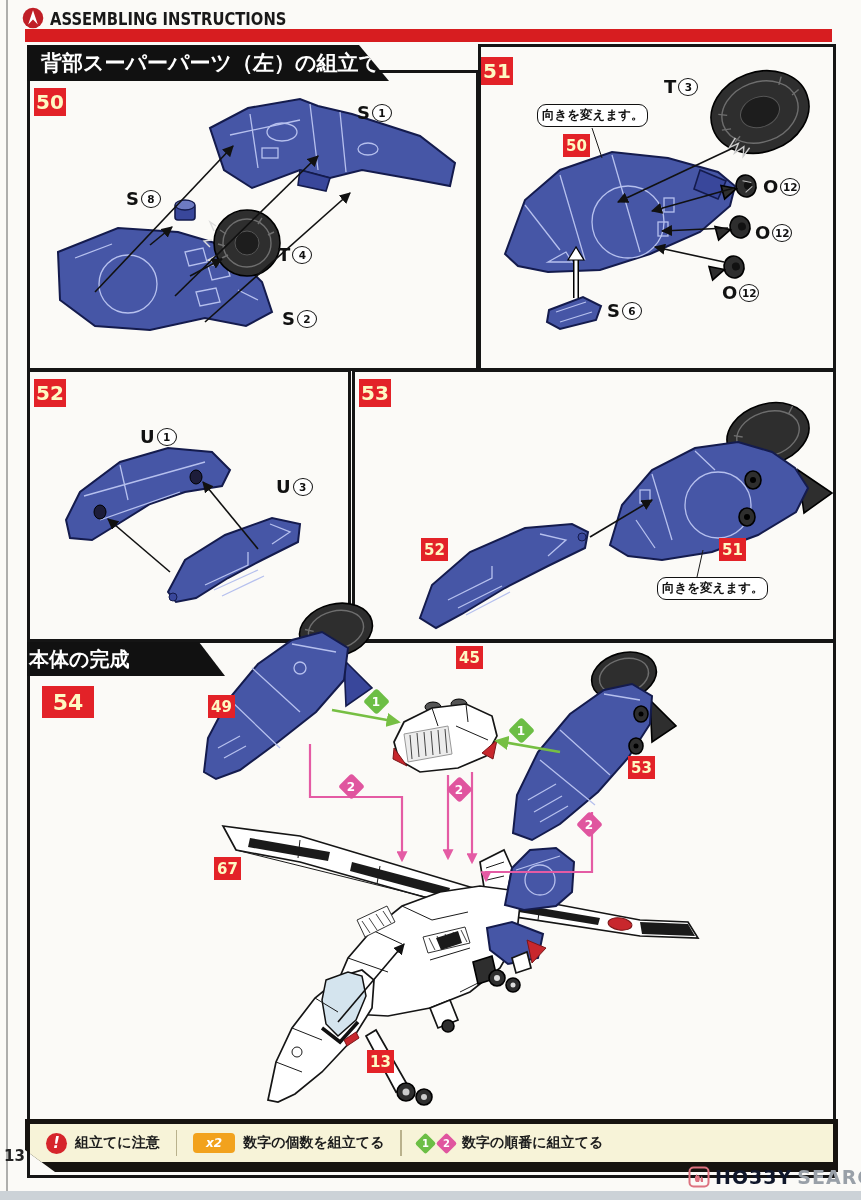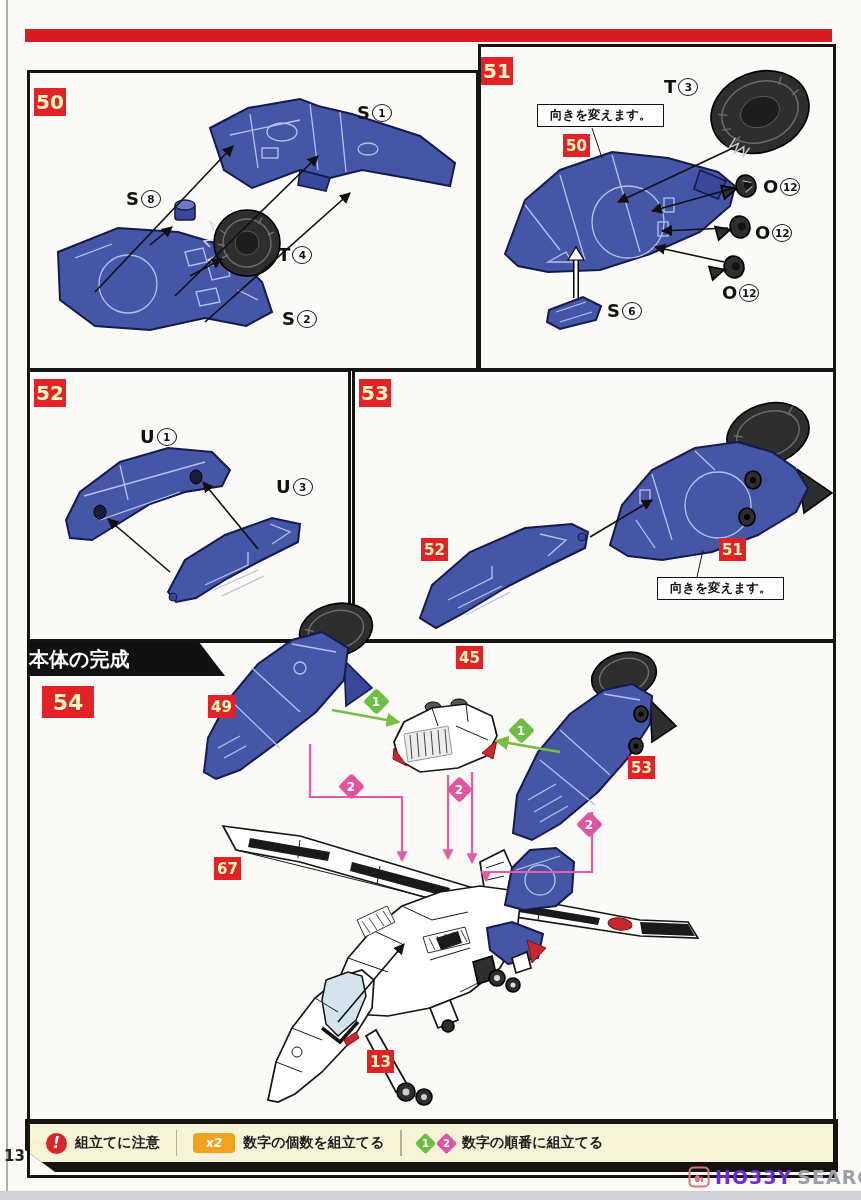--- a/index.html
+++ b/index.html
@@ -38,23 +38,23 @@
   .badge.ref{width:27px;height:23px;font-size:15px;}
 
   
   .plabel{position:absolute;display:flex;align-items:center;gap:2px;z-index:9;
           font-weight:bold;font-size:18px;color:#111;}
   .pcirc{display:inline-flex;align-items:center;justify-content:center;
          min-width:16px;height:16px;padding:0 1px;border:1.6px solid #111;border-radius:50%;
          font-size:10.5px;font-weight:bold;background:#fff;}
 
   
-  .bubble{position:absolute;background:#fff;border:1.6px solid #111;border-radius:0;
+  .bubble{position:absolute;background:#fff;border:1.6px solid #111;border-radius:9px;
           font-size:12.5px;font-weight:600;color:#111;display:flex;align-items:center;
-          justify-content:center;padding:2px 12px;z-index:9;white-space:nowrap;}
+          justify-content:center;padding:2px 4px;z-index:9;white-space:nowrap;}
 
   
   .dia{position:absolute;width:19px;height:19px;transform:rotate(45deg);border-radius:3px;
        display:flex;align-items:center;justify-content:center;z-index:9;}
   .dia>span{transform:rotate(-45deg);color:#fff;font-weight:bold;font-size:12px;}
   .dia.green{background:#6cbe45;}
   .dia.pink{background:#e0559f;}
 
   
   .legend{position:absolute;left:25px;top:1119px;width:813px;height:53px;background:#16130f;z-index:10;
@@ -71,21 +71,21 @@
        font-size:15px;display:flex;align-items:center;justify-content:center;font-style:italic;}
   .x2{width:42px;height:20px;border-radius:4px;background:#f2a21d;color:#fff;font-weight:bold;
       font-size:12px;display:flex;align-items:center;justify-content:center;font-style:italic;}
   .ldia{width:15px;height:15px;transform:rotate(45deg);border-radius:2px;display:inline-flex;
         align-items:center;justify-content:center;}
   .ldia>span{transform:rotate(-45deg);color:#fff;font-weight:bold;font-size:10px;}
 
   .pagenum{position:absolute;left:4px;top:1147px;font-size:15px;font-weight:600;color:#222;z-index:11;}
 
   .wm{position:absolute;left:688px;top:1166px;display:flex;align-items:center;gap:5px;z-index:11;}
-  .wm-hobby{color:#6d28d9;font-weight:bold;font-size:19px;letter-spacing:1px;}
+  .wm-hobby{color:#0f172a;font-weight:bold;font-size:19px;letter-spacing:1px;}
   .wm-search{color:#99a0a8;font-weight:bold;font-size:19px;letter-spacing:1px;}
 
   svg.art{position:absolute;left:0;top:0;z-index:5;pointer-events:none;}
   .bluepart{fill:#4656a6;stroke:#141b4d;stroke-width:2;}
   .bluedark{fill:#39479b;stroke:#141b4d;stroke-width:1.6;}
   .blueline{fill:none;stroke:#b6c0ee;stroke-width:1.3;}
   .dark{fill:#2e2e2e;stroke:#000;stroke-width:1.6;}
   .darkring{fill:none;stroke:#6e6e6e;stroke-width:1.4;}
   .whitepart{fill:#fff;stroke:#151515;stroke-width:1.7;}
   .thin{fill:none;stroke:#1a1a1a;stroke-width:1;}
@@ -93,28 +93,36 @@
   .arrow{fill:none;stroke:#111;stroke-width:1.6;}
   .red{fill:#c8272d;stroke:#7a1518;stroke-width:1;}
 </style>
 </head>
 <body>
 
 <div class="page">
   <div class="scan-left"></div>
   <div class="scan-bottom"></div>
 
+  <div class="hdr">
+    <svg width="22" height="22">
+      <circle cx="11" cy="11" r="10.3" fill="#c01e26"></circle>
+      <path d="M11,3.2 L15.8,17.5 L11,12.6 L6.2,17.5 Z" fill="#fff"></path>
+    </svg>
+    <span class="hdr-title">ASSEMBLING INSTRUCTIONS</span>
+  </div>
   <div class="redbar"></div>
 
   <div class="sbox" id="box50"></div>
   <div class="sbox" id="box51"></div>
   <div class="sbox" id="box52"></div>
   <div class="sbox" id="box53"></div>
   <div class="sbox" id="box54"></div>
 
+  <div class="banner" id="banner1">背部スーパーパーツ（左）の組立て</div>
   <div class="banner" id="banner2">本体の完成</div>
 
   <svg class="art" width="861" height="1200" viewBox="0 0 861 1200">
     <defs>
       <marker id="ah" viewBox="0 0 10 10" refX="9" refY="5" markerWidth="7" markerHeight="7" orient="auto-start-reverse">
         <path d="M0,0L10,5L0,10z" fill="#111"></path>
         </marker>
       <marker id="gah" viewBox="0 0 10 10" refX="8" refY="5" markerWidth="5.5" markerHeight="5.5" orient="auto-start-reverse">
         <path d="M0,0L10,5L0,10z" fill="#76bf43"></path>
         </marker>

